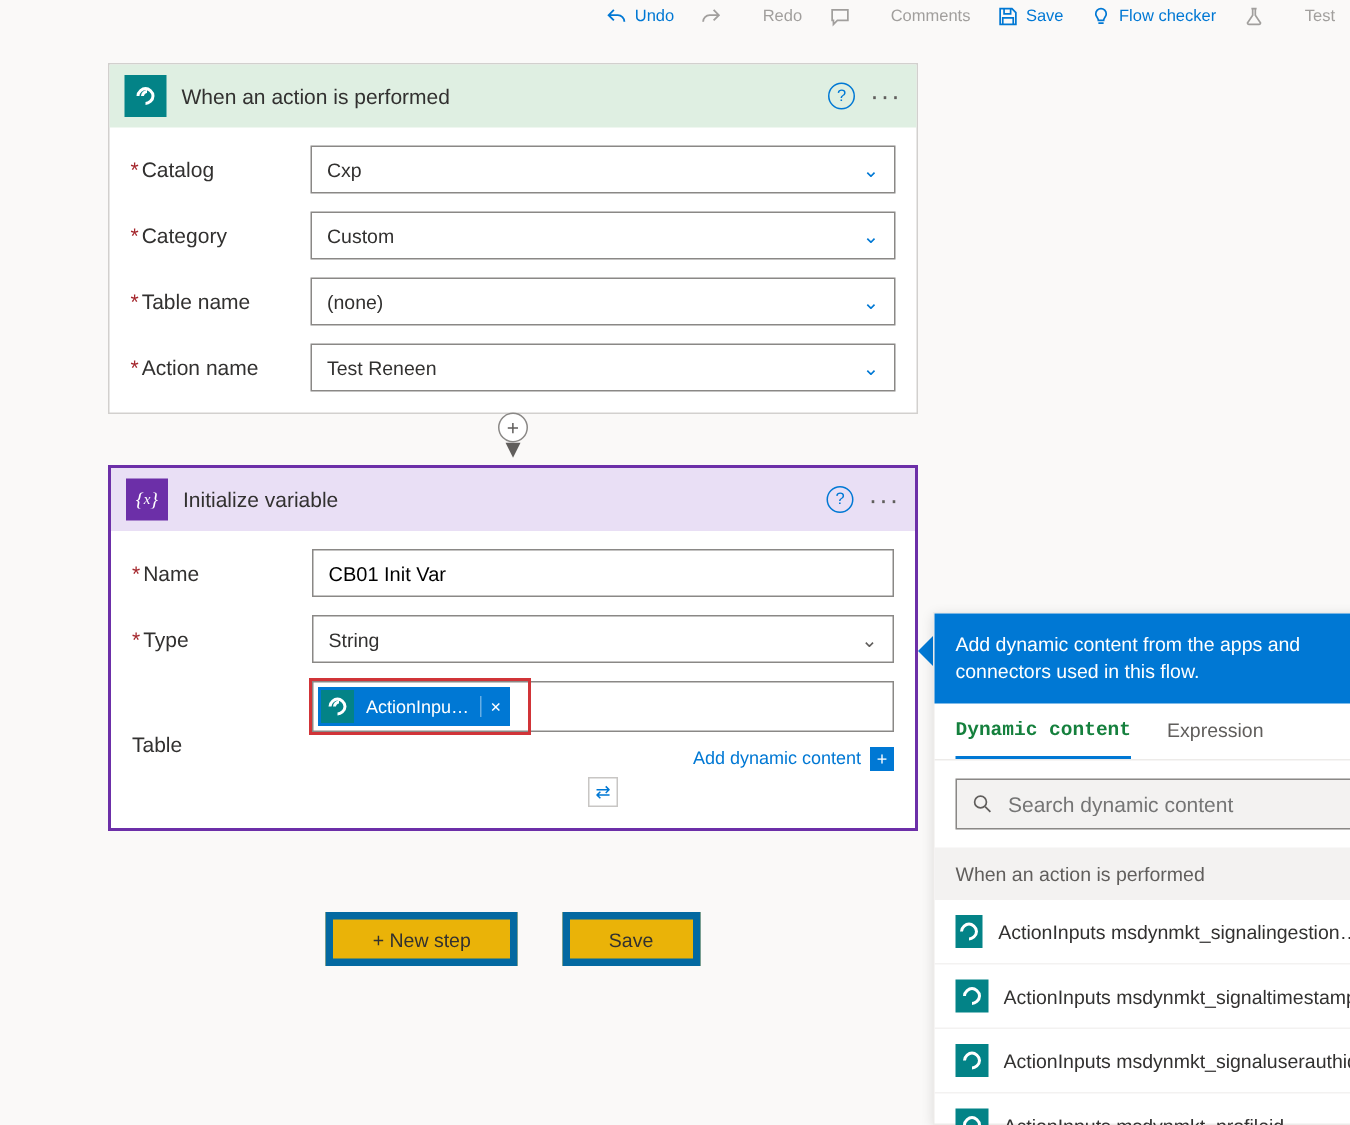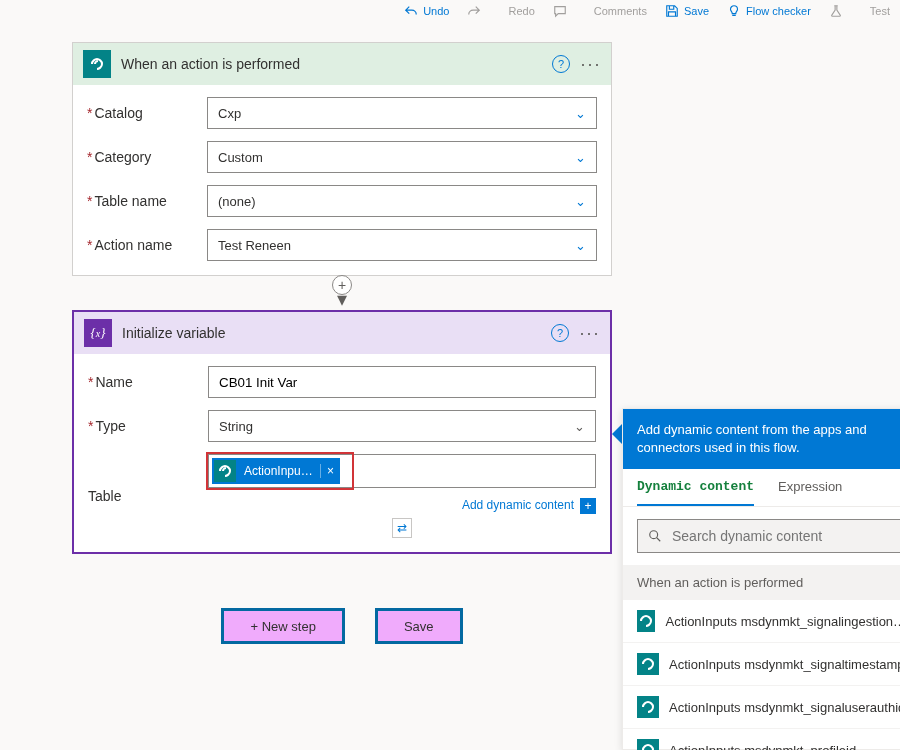--- a/index.html
+++ b/index.html
@@ -52,21 +52,21 @@
 
   
   .connector { position: relative; height: 34px; display:flex; flex-direction:column; align-items:center; justify-content:flex-start; }
   .connector .plus-circle { width:20px;height:20px;border:1px solid #8a8886;border-radius:50%;background:#fff;display:flex;align-items:center;justify-content:center;color:#605e5c;font-size:14px;position:relative;top:-1px; }
   .connector .arrow { font-size:20px;color:#605e5c;line-height:10px;margin-top:-2px;}
 
   .small-marker { width:20px;height:20px;border:1px solid #c8c6c4;background:#fff;display:flex;align-items:center;justify-content:center;margin:4px auto 0;color:#0078d4;font-size:12px; }
 
   
   .footer-btns { display:flex; gap:30px; justify-content:center; margin-top:54px; }
-  .footer-btns button { height:36px; padding: 0 26px; background:#f0abfc; border:3px solid #0369a1; color:#323130; font-size:13px; cursor:pointer; }
+  .footer-btns button { height:36px; padding: 0 26px; background:#eab308; border:5px solid #0369a1; color:#323130; font-size:13px; cursor:pointer; }
 
   
   .dc-panel { position:absolute; left:622px; top:408px; width:300px; height:342px; background:#fff; border:1px solid #edebe9; box-shadow: 0 2px 8px rgba(0,0,0,.12); }
   .dc-callout { position:absolute; left:612px; top:424px; width:0;height:0; border-top:10px solid transparent; border-bottom:10px solid transparent; border-right:10px solid #0078d4; }
   .dc-banner { background:#0078d4; color:#fff; padding:12px 14px; font-size:13px; line-height:1.4; }
   .dc-tabs { display:flex; gap:24px; padding: 10px 14px 0; border-bottom:1px solid #edebe9; }
   .dc-tab { padding-bottom:10px; font-size:13px; color:#605e5c; cursor:pointer; }
   .dc-tab.active { color:#15803d; font-weight:600; border-bottom:2px solid #0078d4;font-family:Liberation Mono, monospace; }
   .dc-search { margin:12px 14px; height:34px; border:1px solid #8a8886; display:flex; align-items:center; padding:0 10px; background:#f3f2f1; gap:10px; }
   .dc-search input { border:none; outline:none; flex:1; background:transparent; font-size:14px; }

